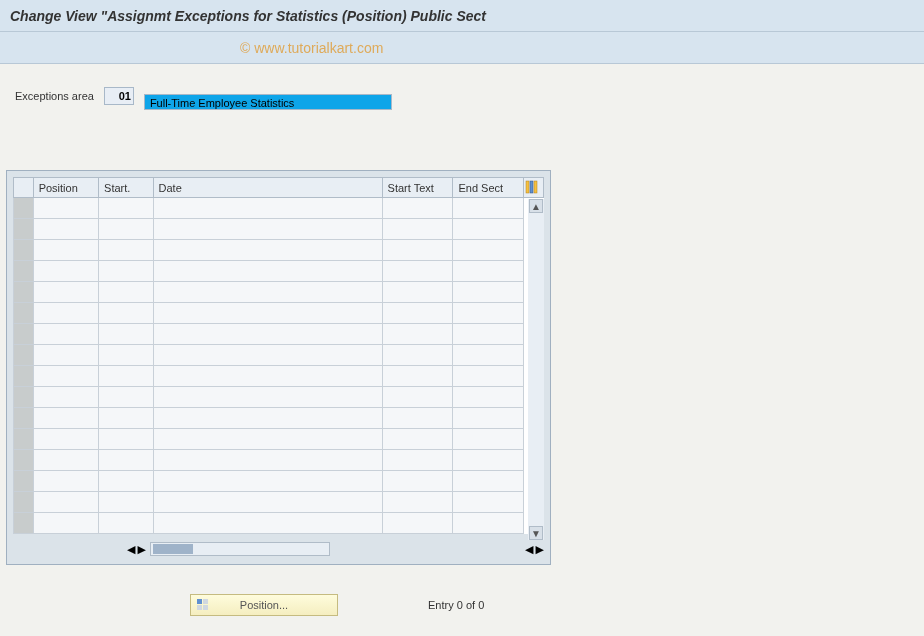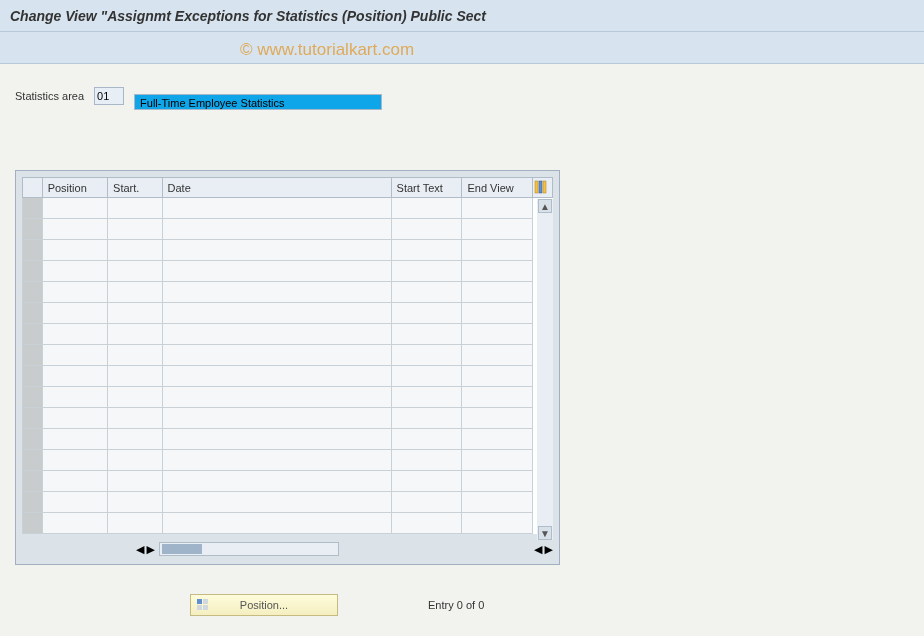--- a/index.html
+++ b/index.html
@@ -27,52 +27,53 @@
       background: #d7e4ef;
       height: 32px;
       border-bottom: 1px solid #b8c8d6;
       position: relative;
     }
     .watermark {
       position: absolute;
       left: 240px;
       top: 8px;
       color: #e0a040;
-      font-size: 17px;
+      font-size: 14px;
       font-weight: 400;
       opacity: 0.85;
       pointer-events: none;
     }
     .eval-area {
       padding: 18px 15px 0 15px;
       display: flex;
       align-items: center;
       gap: 10px;
     }
     .eval-label { color: #333; }
     .eval-code {
       width: 30px;
       height: 18px;
       border: 1px solid #a8b8c8;
       background: #e8eef5;
-      text-align: left;
+      text-align: right;
       line-height: 16px;
       padding: 0 2px;
+      font-weight: bold;
     }
     .eval-desc {
       width: 248px;
       height: 16px;
       border: 1px solid #a8b8c8;
       background: #0ea5e9;
       padding: 0 5px;
       line-height: 16px;
       margin-top: 12px;
     }
     .table-container {
-      margin: 60px 15px 0 15px;
+      margin: 60px 15px 0 6px;
       background: #dbe3e9;
       border: 1px solid #a0b0c0;
       width: 545px;
       position: relative;
     }
     .table-inner {
       background: #fff;
       margin: 6px;
     }
     table { border-collapse: collapse; width: 100%; }
@@ -178,36 +179,36 @@
 
 <div class="title-bar">
   <span>Change View "Assignmt Exceptions for Statistics (Position) Public Sect</span>
 </div>
 
 <div class="toolbar-area">
   <span class="watermark">© www.tutorialkart.com</span>
 </div>
 
 <div class="eval-area">
-  <span class="eval-label">Statistics area</span>
+  <span class="eval-label">Exceptions area</span>
   <div class="eval-code">01</div>
   <div class="eval-desc">Full-Time Employee Statistics</div>
 </div>
 
 <div class="table-container">
   <div class="table-inner">
     <table>
       <thead>
         <tr>
           <th class="rowsel-h"></th>
           <th style="width:60px">Position</th>
           <th style="width:50px">Start.</th>
           <th style="width:210px">Date</th>
           <th style="width:65px">Start Text</th>
-          <th style="width:65px">End View</th>
+          <th style="width:65px">End Sect</th>
           <th class="cfg-col">
             <span class="cfg-icon">
               <svg viewBox="0 0 14 14">
                   <rect x="1" y="1" width="3" height="12" fill="#f5c040" stroke="#b08020" stroke-width="0.5"></rect>
                   <rect x="5" y="1" width="3" height="12" fill="#6090d0" stroke="#305080" stroke-width="0.5"></rect>
                   <rect x="9" y="1" width="3" height="12" fill="#f5c040" stroke="#b08020" stroke-width="0.5"></rect>
                 </svg>
             </span>
           </th>
         </tr>

